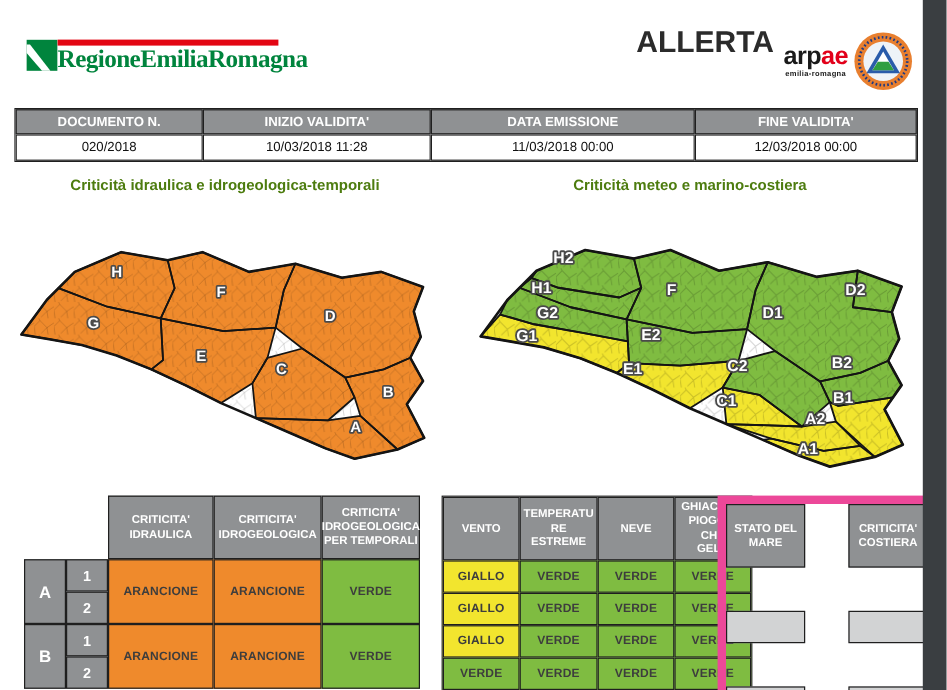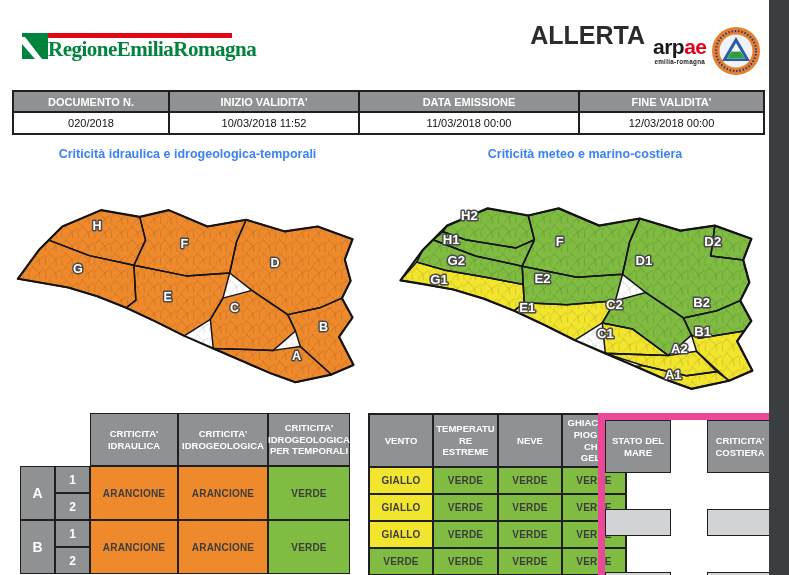--- a/index.html
+++ b/index.html
@@ -20,23 +20,23 @@
   .pc-logo{position:absolute;left:711px;top:26px;}
   
   .doc-table{position:absolute;left:12px;top:90px;display:grid;
              grid-template-columns:156px 190px 220px 185px;grid-template-rows:21px 22px;
              border:1px solid #1f1f1f;}
   .dh{background:#8f9193;color:#fff;font-weight:bold;font-size:11px;display:flex;
       align-items:center;justify-content:center;border:1px solid #1f1f1f;}
   .dv{color:#111;font-size:11px;display:flex;align-items:center;justify-content:center;
       border:1px solid #1f1f1f;background:#fff;}
   
-  .map-title{position:absolute;top:147px;font-size:12.5px;font-weight:bold;color:#3b82f6;text-align:center;}
+  .map-title{position:absolute;top:147px;font-size:12.5px;font-weight:bold;color:#4d7c0f;text-align:center;}
   .map-title.left{left:10px;width:355px;}
-  .map-title.right{left:405px;width:360px;text-align:center;}
+  .map-title.right{left:395px;width:360px;text-align:center;}
   .map-svg{position:absolute;}
   #mapLeft{left:12px;top:184px;}
   #mapRight{left:394px;top:181px;}
   .zlbl{font-family:"Liberation Sans",sans-serif;font-size:13px;font-weight:bold;fill:#fff;
         stroke:#4a4a4a;stroke-width:3px;paint-order:stroke;stroke-linejoin:round;text-anchor:middle;}
   
   .grid-table{position:absolute;top:413px;display:grid;}
   #leftTable{left:20px;grid-template-columns:35px 35px 88px 90px 82px;
              grid-template-rows:53px 27px 27px 27px 27px;}
   #midTable{left:368px;grid-template-columns:64px 65px 64px 64px;
@@ -83,21 +83,21 @@
     <path d="M25 17 L34 32.5 L16 32.5 Z" fill="#ffffff"></path>
     <path d="M20.5 25.5 L29.5 25.5 L34 32.5 L16 32.5 Z" fill="#2f9e41"></path>
   </svg>
 
   <div class="doc-table" id="docTable">
       <div class="dh">DOCUMENTO N.</div>
       <div class="dh">INIZIO VALIDITA'</div>
       <div class="dh">DATA EMISSIONE</div>
       <div class="dh">FINE VALIDITA'</div>
       <div class="dv">020/2018</div>
-      <div class="dv">10/03/2018 11:52</div>
+      <div class="dv">10/03/2018 11:28</div>
       <div class="dv">11/03/2018 00:00</div>
       <div class="dv">12/03/2018 00:00</div>
     </div>
 
   <div class="map-title left">Criticità idraulica e idrogeologica-temporali</div>
   <div class="map-title right">Criticità meteo e marino-costiera</div>
 
   <svg id="mapLeft" class="map-svg" width="358" height="208" viewBox="0 0 370 215">
       <defs>
         <pattern id="mapLeft-muni" patternUnits="userSpaceOnUse" width="17" height="14">

